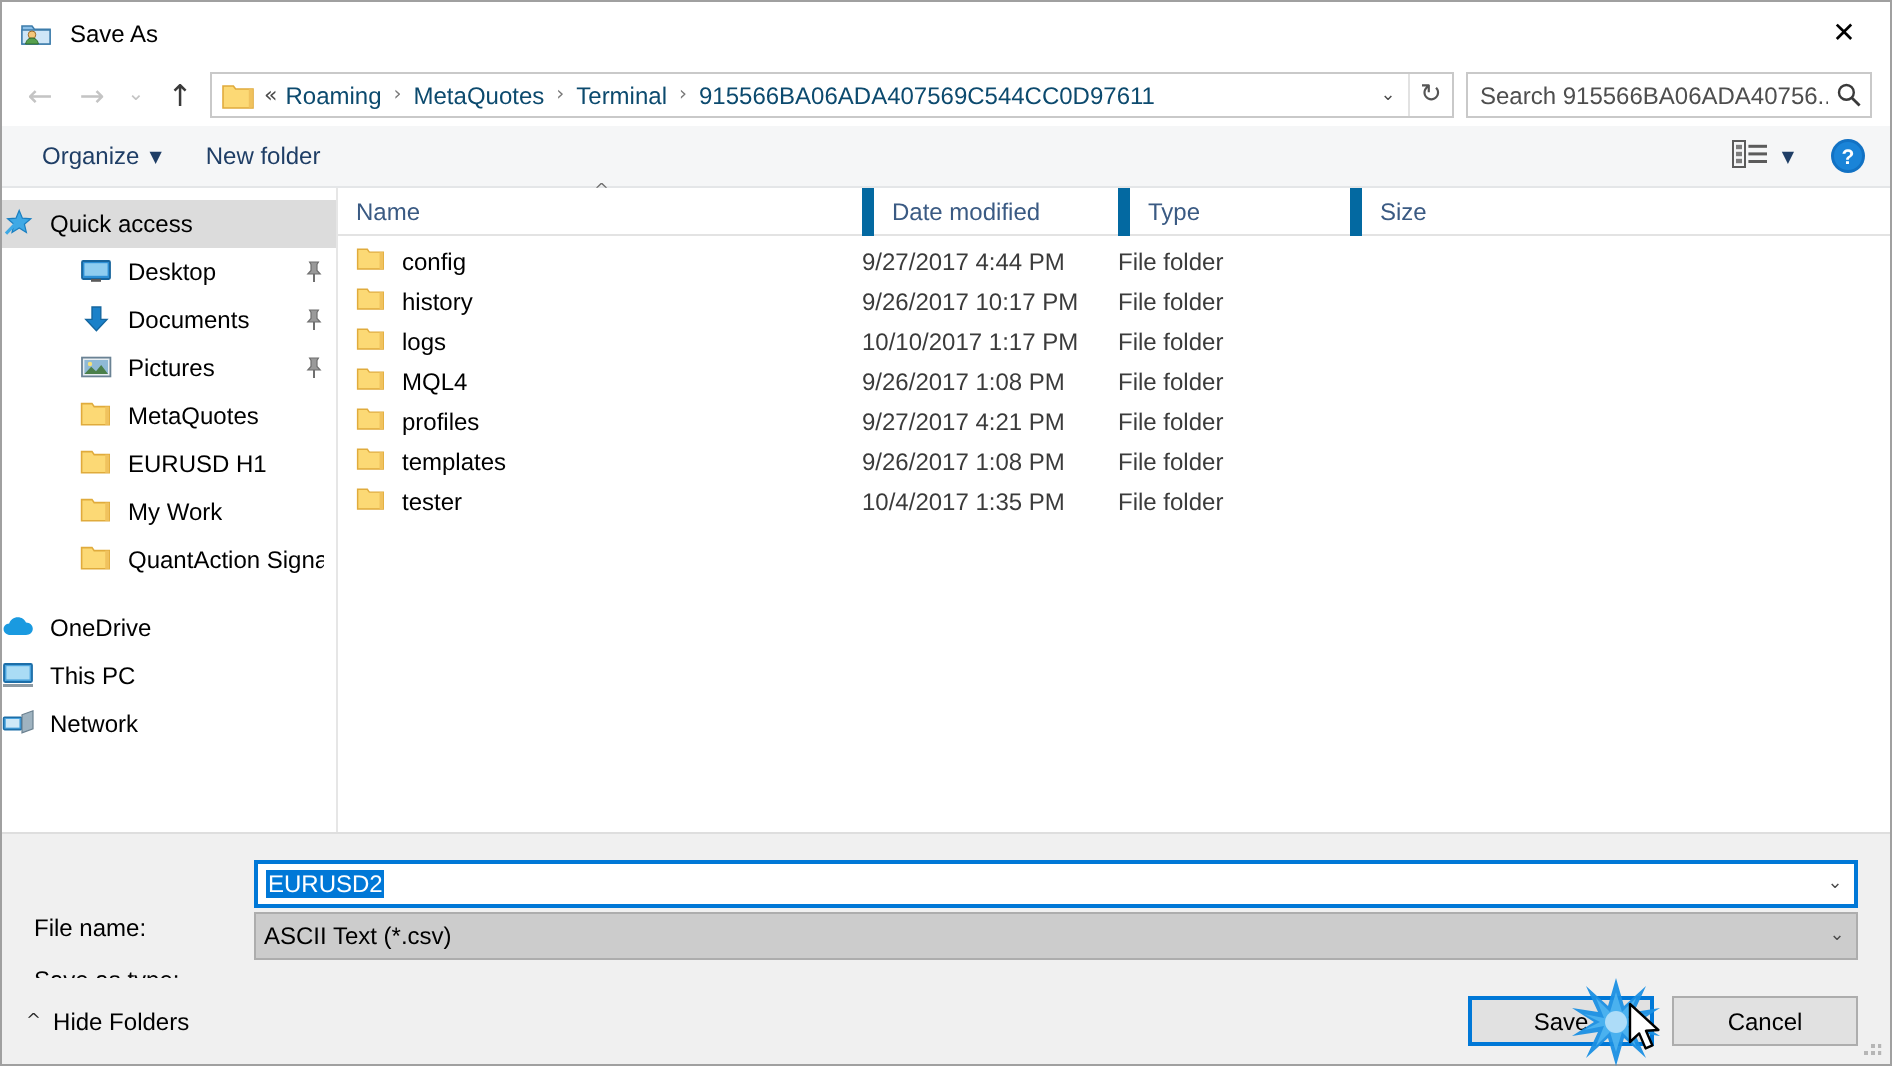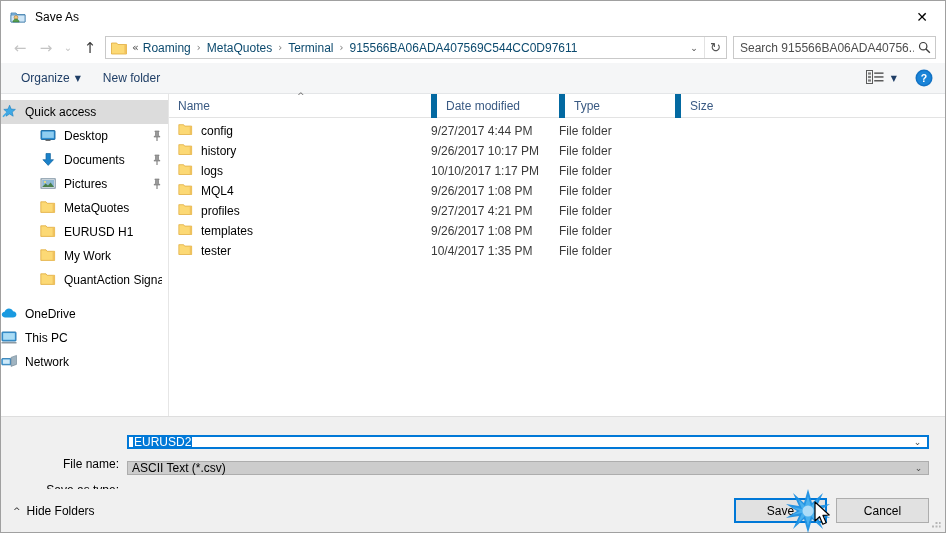--- a/index.html
+++ b/index.html
@@ -163,25 +163,25 @@
   .cell.size { width: 80px; flex: 0 0 80px; }
 
   
   .form {
     flex: 0 0 auto; background: #f0f0f0;
     padding: 14px 16px 10px 16px;
   }
   .frow { display: flex; align-items: center; height: 22px; }
   .frow + .frow { margin-top: 4px; }
   .flabel {
-    width: 110px; flex: 0 0 110px; text-align: right;
+    width: 110px; flex: 0 0 110px; text-align: left;
     padding-right: 8px; font-size: 12px; color: #000; margin-top: 43px;
   }
   .fcombo {
-    flex: 1 1 auto; height: 14px; display: flex; align-items: center;
+    flex: 1 1 auto; height: 24px; display: flex; align-items: center;
     border: 1px solid #b5b5b5; background: #fff; min-width: 0;
   }
   .fcombo.focused { border: 2px solid #0078d7; }
   .fcombo.readonly { background: #cccccc; border: 1px solid #adadad; }
   .fcombo .val {
     flex: 1 1 auto; font-size: 12px; padding-left: 4px;
     white-space: nowrap; overflow: hidden; color: #000;
   }
   .sel-text { background: #0078d7; color: #ffffff; padding: 1px 1px; }
   .fcombo .arrow {

